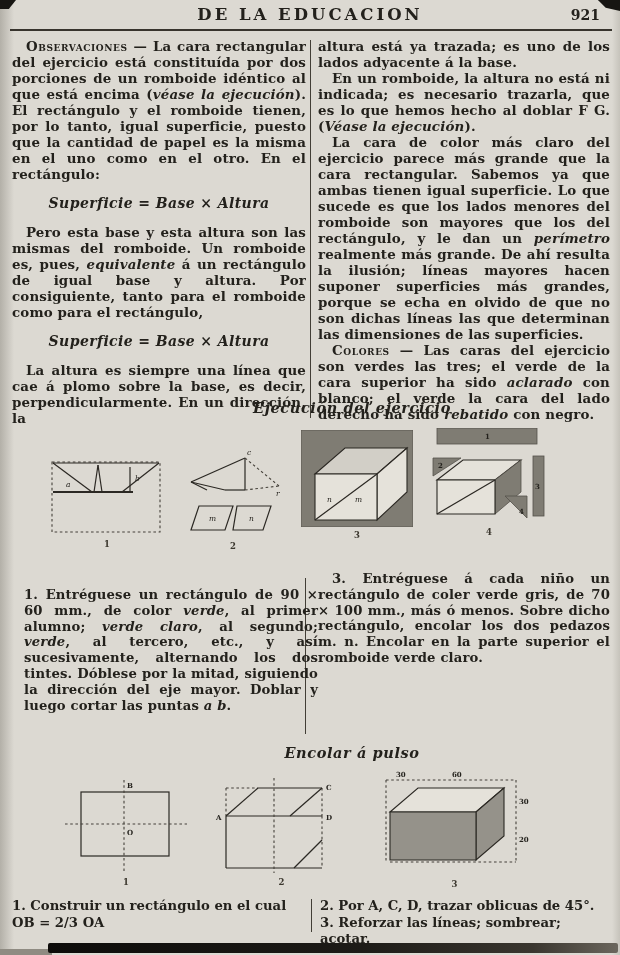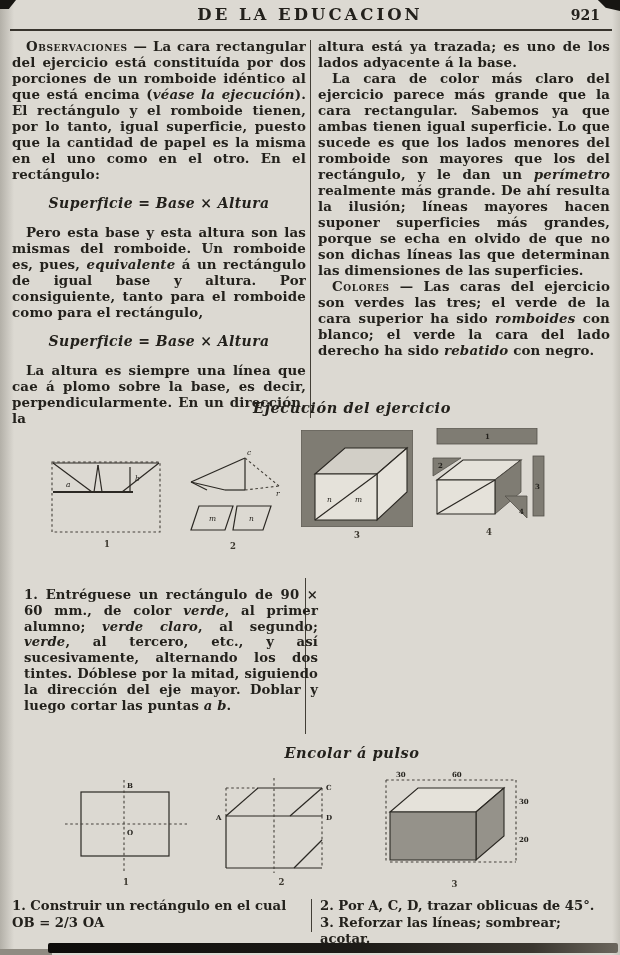--- a/index.html
+++ b/index.html
@@ -98,22 +98,23 @@
 <div class="col" id="col1">
   <p class="para"><span class="sc">Observaciones</span><span> — La cara rectangular del ejercicio está constituída por dos porciones de un romboide idéntico al que está encima (</span><i>véase la ejecución</i><span>). El rectángulo y el romboide tienen, por lo tanto, igual superficie, puesto que la cantidad de papel es la misma en el uno como en el otro. En el rectángulo:</span></p>
   <div class="formula">Superficie = Base × Altura</div>
   <p class="para"><span>Pero esta base y esta altura son las mismas del romboide. Un romboide es, pues, </span><i>equivalente</i><span> á un rectángulo de igual base y altura. Por consiguiente, tanto para el romboide como para el rectángulo,</span></p>
   <div class="formula">Superficie = Base × Altura</div>
   <p class="para">La altura es siempre una línea que cae á plomo sobre la base, es decir, perpendicularmente. En un dirección, la</p>
 </div>
 
 <div class="col" id="col2">
   <p class="para noind">altura está ya trazada; es uno de los lados adyacente á la base.</p>
+  <p class="para"><span>En un romboide, la altura no está ni indicada; es necesario trazarla, que es lo que hemos hecho al doblar F G. (</span><i>Véase la ejecución</i><span>).</span></p>
   <p class="para"><span>La cara de color más claro del ejercicio parece más grande que la cara rectangular. Sabemos ya que ambas tienen igual superficie. Lo que sucede es que los lados menores del romboide son mayores que los del rectángulo, y le dan un </span><i>perímetro</i><span> realmente más grande. De ahí resulta la ilusión; líneas mayores hacen suponer superficies más grandes, porque se echa en olvido de que no son dichas líneas las que determinan las dimensiones de las superficies.</span></p>
-  <p class="para"><span class="sc">Colores</span><span> — Las caras del ejercicio son verdes las tres; el verde de la cara superior ha sido </span><i>romboides</i><span> con blanco; el verde la cara del lado derecho ha sido </span><i>rebatido</i><span> con negro.</span></p>
+  <p class="para"><span class="sc">Colores</span><span> — Las caras del ejercicio son verdes las tres; el verde de la cara superior ha sido </span><i>aclarado</i><span> con blanco; el verde la cara del lado derecho ha sido </span><i>rebatido</i><span> con negro.</span></p>
 </div>
 
 <div class="sect-title" id="exec-title">Ejecución del ejercicio</div>
 
 <div class="fig" id="fig1">
   <svg width="118" height="88" viewBox="0 0 118 88">
     <rect x="4" y="14" width="108" height="70" class="dash"></rect>
     <line x1="5" y1="15" x2="111" y2="15" class="ln"></line>
     <line x1="5" y1="15" x2="44" y2="44" class="ln"></line>
     <line x1="5" y1="44" x2="85" y2="44" class="lnthick"></line>
@@ -174,20 +175,21 @@
     <rect x="104" y="28" width="11" height="60" class="dark"></rect>
     <text x="106" y="61" class="lblb">3</text>
   </svg>
   <div class="figcap">4</div>
 </div>
 
 <div class="instr" id="instr-left">
   <p class="para noind"><span>1. Entréguese un rectángulo de 90 × 60 mm., de color </span><i>verde</i><span>, al primer alumno; </span><i>verde claro</i><span>, al segundo; </span><i>verde</i><span>, al tercero, etc., y así sucesivamente, alternando los dos tintes. Dóblese por la mitad, siguiendo la dirección del eje mayor. Doblar y luego cortar las puntas </span><i>a b</i><span>.</span></p>
 </div>
 <div class="instr" id="instr-right">
+  <p class="para">3. Entréguese á cada niño un rectángulo de coler verde gris, de 70 × 100 mm., más ó menos. Sobre dicho rectángulo, encolar los dos pedazos m. n. Encolar en la parte superior el romboide verde claro.</p>
 </div>
 
 <div class="sect-title" id="croquis-title">Encolar á pulso</div>
 
 <div class="fig" id="cro1">
   <svg width="130" height="96" viewBox="0 0 130 96">
     <rect x="20" y="14" width="88" height="64" class="ln"></rect>
     <line x1="63" y1="2" x2="63" y2="93" class="dash"></line>
     <line x1="4" y1="46" x2="126" y2="46" class="dash"></line>
     <text x="66" y="10" class="lblb">B</text>

